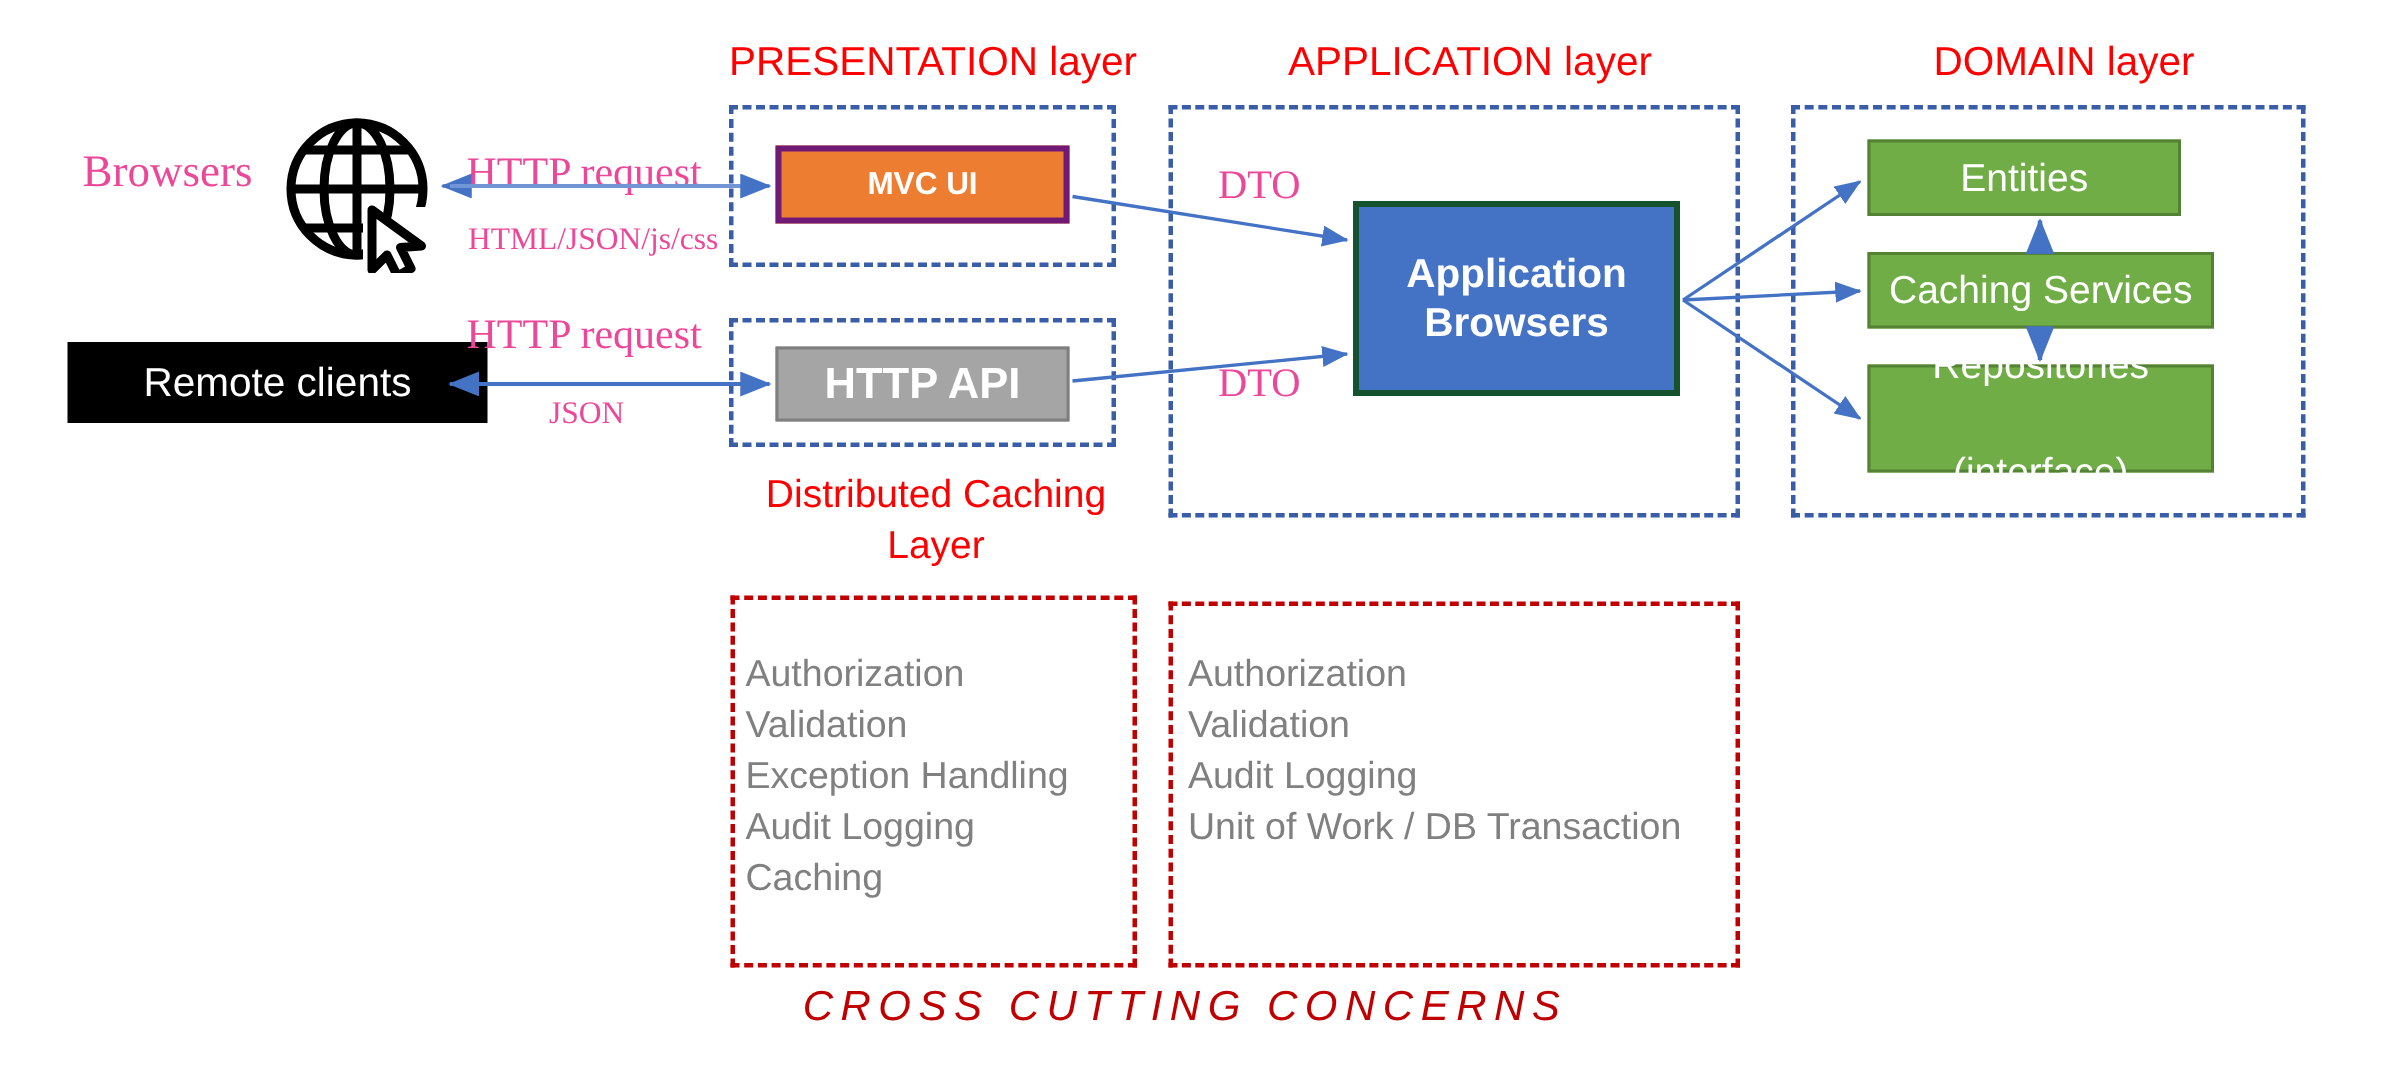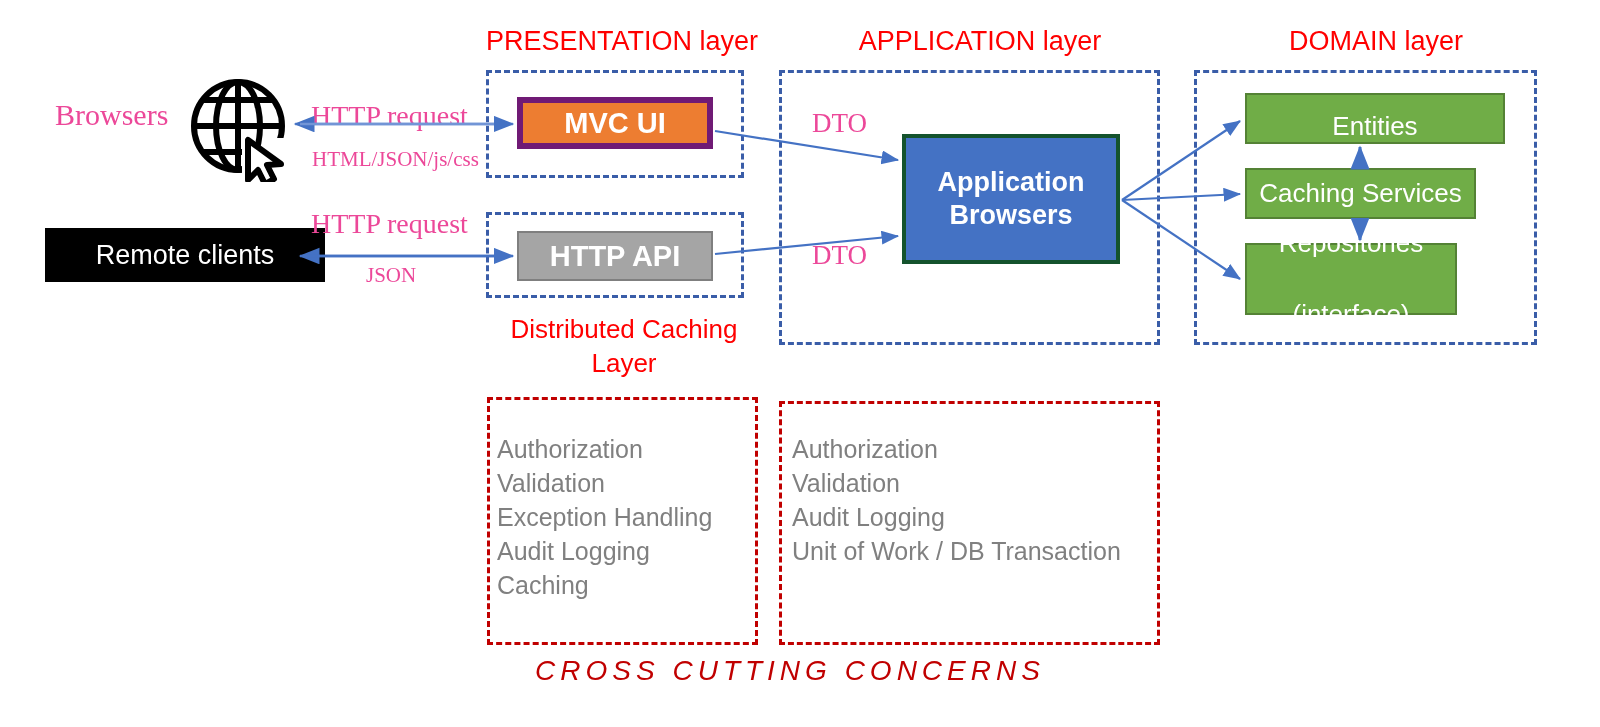--- a/index.html
+++ b/index.html
@@ -53,23 +53,23 @@
     box-sizing: border-box;
     display: flex;
     align-items: center;
     justify-content: center;
     text-align: center;
     color: #FFFFFF;
     font-family: "Liberation Sans", sans-serif;
   }
   .comp-mvc {
     background: #ED7D31;
-    border: 6px solid #701a75;
+    border: 4px solid #701a75;
     font-weight: bold;
-    font-size: 29px;
+    font-size: 21px;
   }
   .comp-api {
     background: #A5A5A5;
     border: 2px solid #7F7F7F;
     font-weight: bold;
     font-size: 29px;
   }
   .comp-app {
     background: #4472C4;
     border: 4px solid #14532d;
@@ -199,29 +199,29 @@
 
   <div class="abs comp comp-api" style="left:517px; top:231px; width:196px; height:50px;">
     <span>HTTP API</span>
   </div>
 
   <div class="abs comp comp-app" style="left:902px; top:134px; width:218px; height:130px;">
     <span>Application</span>
     <span>Browsers</span>
   </div>
 
-  <div class="abs comp comp-green" style="left:1245px; top:93px; width:260px; height:51px;justify-content:flex-end;">
+  <div class="abs comp comp-green" style="left:1245px; top:93px; width:209px; height:51px;">
     <span>Entities</span>
   </div>
 
   <div class="abs comp comp-green" style="left:1245px; top:168px; width:231px; height:51px;">
     <span>Caching Services</span>
   </div>
 
-  <div class="abs comp comp-green" style="left:1245px; top:243px; width:212px; height:72px;gap:40px;">
+  <div class="abs comp comp-green" style="left:1245px; top:243px; width:231px; height:72px;gap:40px;">
     <span>Repositories</span>
     <span>(interface)</span>
   </div>
 
   <div class="abs dsl-title" style="left:490px; top:312px; width:268px;">Distributed Caching Layer</div>
 
   <div class="abs ccc-box" style="left:487px; top:397px; width:271px; height:248px;"></div>
 
   <div class="abs ccc-box" style="left:779px; top:401px; width:381px; height:244px;"></div>
 

